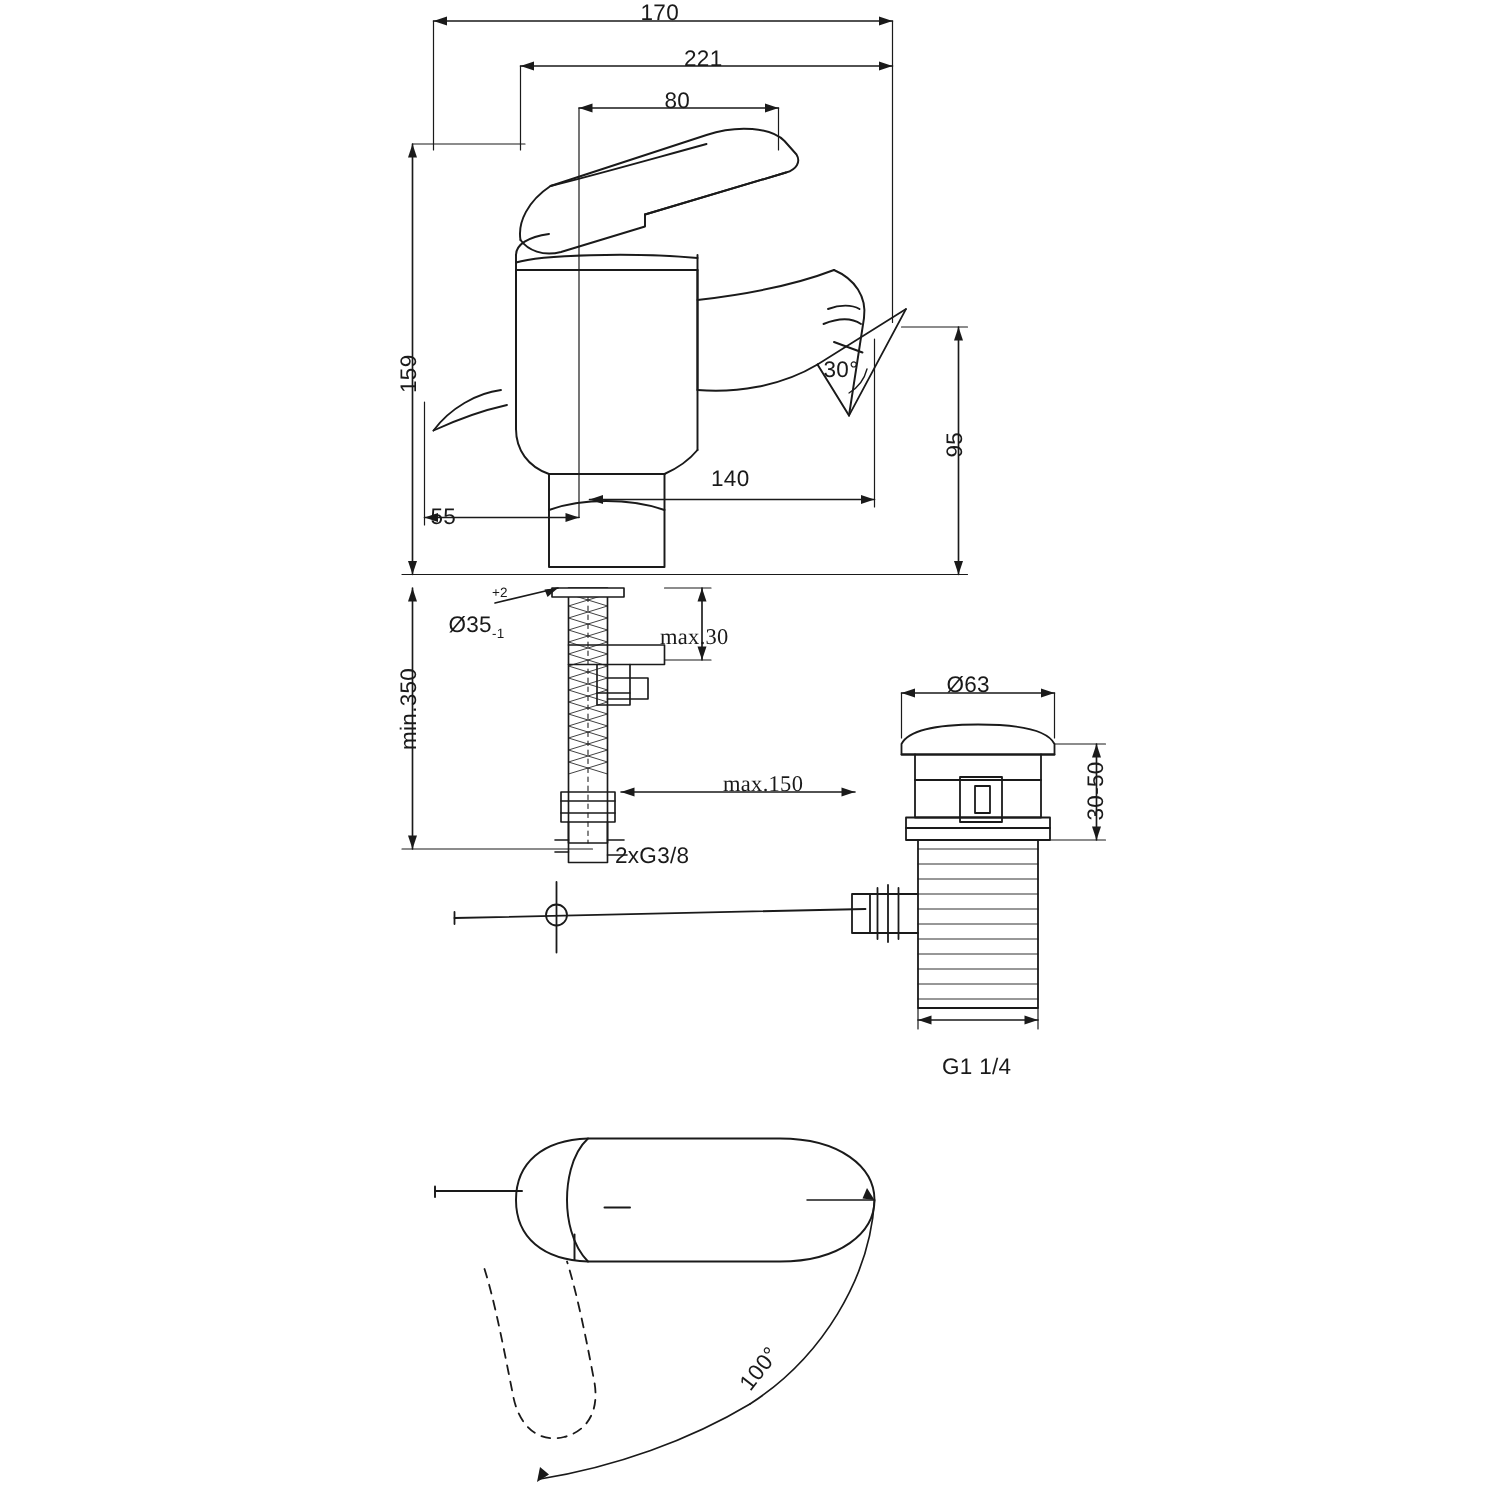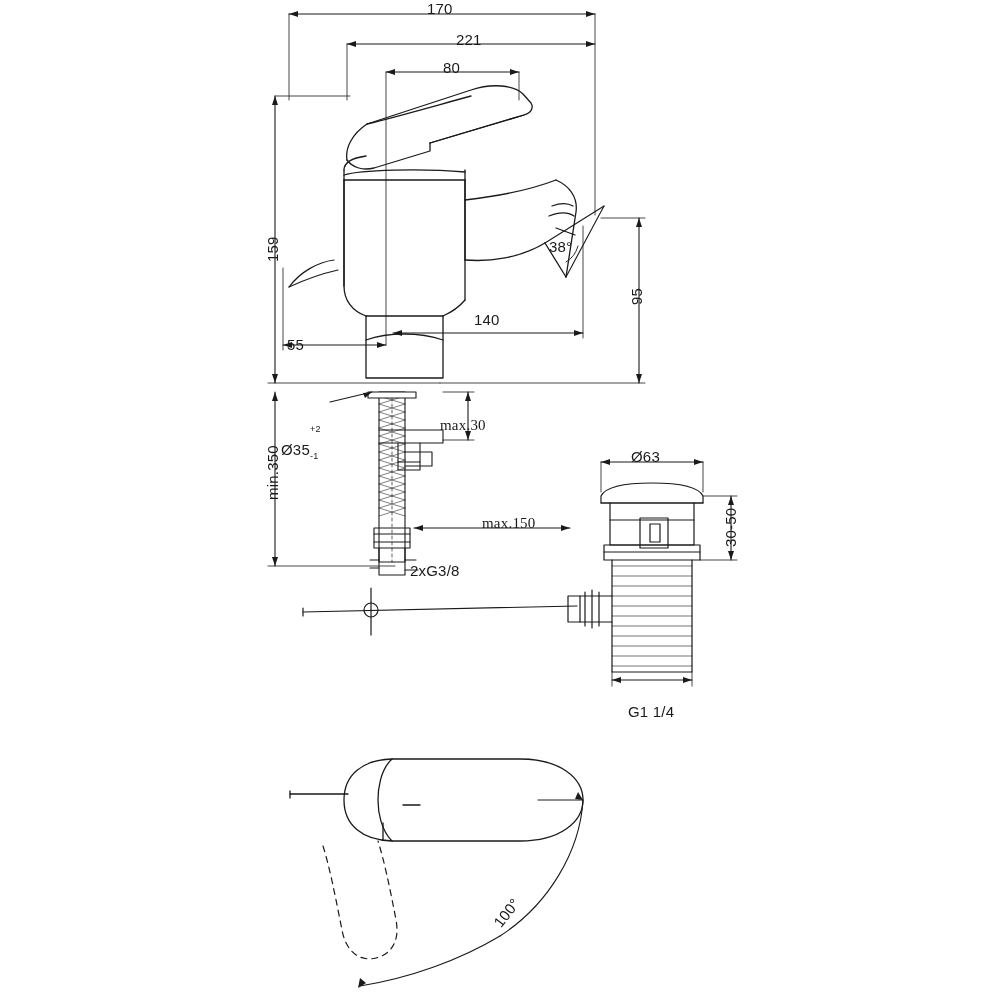--- a/index.html
+++ b/index.html
@@ -300,27 +300,27 @@
 
     </g>
   </svg>
 
   <div class="lbl" style="left:427px; top:0px;">170</div>
   <div class="lbl" style="left:456px; top:31px;">221</div>
   <div class="lbl" style="left:443px; top:59px;">80</div>
 
   <div class="lbl vert" style="left:264px; top:262px;">159</div>
 
-  <div class="lbl" style="left:549px; top:238px;">38°</div>
+  <div class="lbl" style="left:549px; top:238px;">30°</div>
   <div class="lbl vert" style="left:628px; top:305px;">95</div>
 
   <div class="lbl" style="left:474px; top:311px;">140</div>
   <div class="lbl" style="left:287px; top:336px;">55</div>
 
-  <div class="lbl" style="left:281px; top:391px;margin-top:33px;">
+  <div class="lbl" style="left:299px; top:391px;">
     <span>Ø35</span><span class="frac-stack"><span class="sup">+2</span><br><span class="sub">-1</span></span>
   </div>
 
   <div class="lbl" style="left:440px; top:417px;font-family:Liberation Serif, serif;">max.30</div>
 
   <div class="lbl vert" style="left:264px; top:500px;">min.350</div>
 
   <div class="lbl" style="left:482px; top:515px;font-family:Liberation Serif, serif;">max.150</div>
   <div class="lbl" style="left:410px; top:562px;">2xG3/8</div>
 

